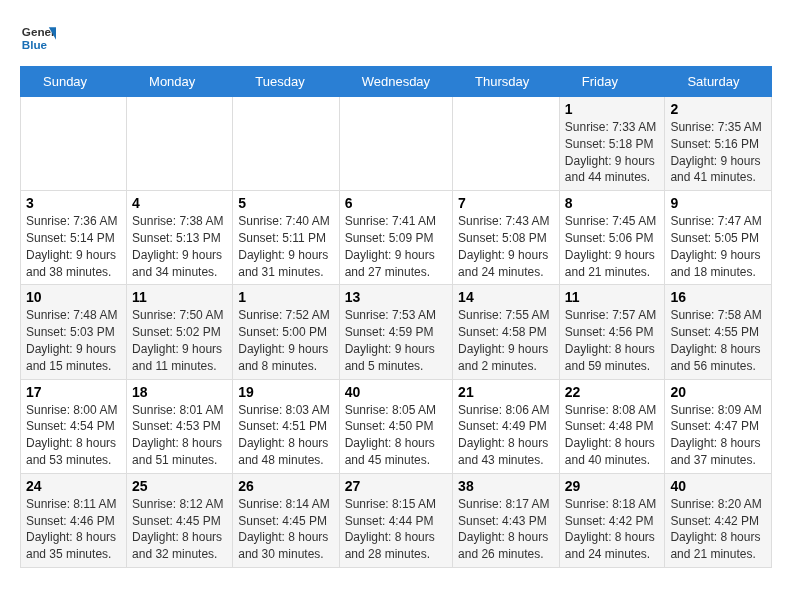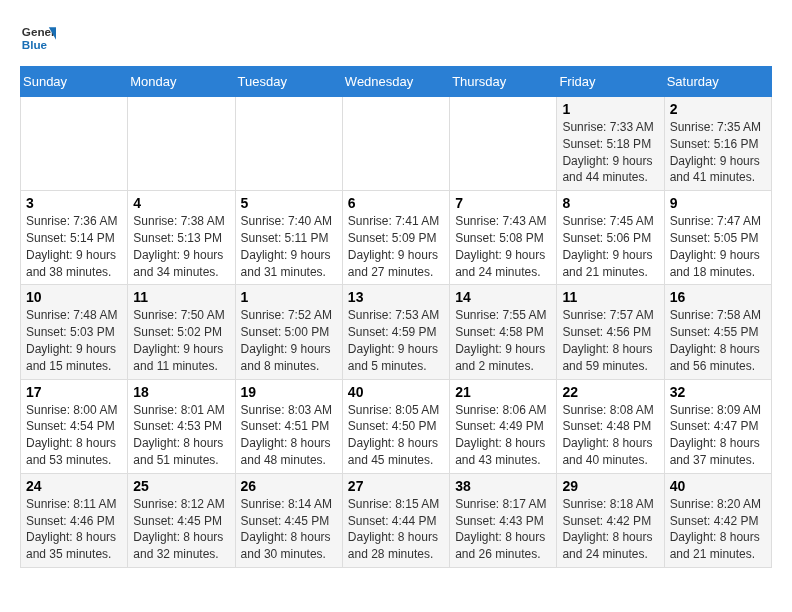--- a/index.html
+++ b/index.html
@@ -38,21 +38,21 @@
       color: #555;
     }
     table {
       width: 100%;
       border-collapse: collapse;
       font-size: 11px;
     }
     thead tr th {
       background-color: #2a7fd4;
       color: #fff;
-      padding: 7px 2px;
+      padding: 7px 22px;
       text-align: left;
       font-size: 13px;
       font-weight: normal;
       border: 1px solid #2a7fd4;
     }
     tbody tr td {
       border: 1px solid #ddd;
       vertical-align: top;
       padding: 4px 5px;
       min-height: 80px;
@@ -204,21 +204,21 @@
         </td>
         <td>
           <span class="day-num">21</span>
           <div class="day-info">Sunrise: 8:06 AM<br>Sunset: 4:49 PM<br>Daylight: 8 hours and 43 minutes.</div>
         </td>
         <td>
           <span class="day-num">22</span>
           <div class="day-info">Sunrise: 8:08 AM<br>Sunset: 4:48 PM<br>Daylight: 8 hours and 40 minutes.</div>
         </td>
         <td>
-          <span class="day-num">32</span>
+          <span class="day-num">20</span>
           <div class="day-info">Sunrise: 8:09 AM<br>Sunset: 4:47 PM<br>Daylight: 8 hours and 37 minutes.</div>
         </td>
       </tr>
       <tr>
         <td>
           <span class="day-num">24</span>
           <div class="day-info">Sunrise: 8:11 AM<br>Sunset: 4:46 PM<br>Daylight: 8 hours and 35 minutes.</div>
         </td>
         <td>
           <span class="day-num">25</span>

